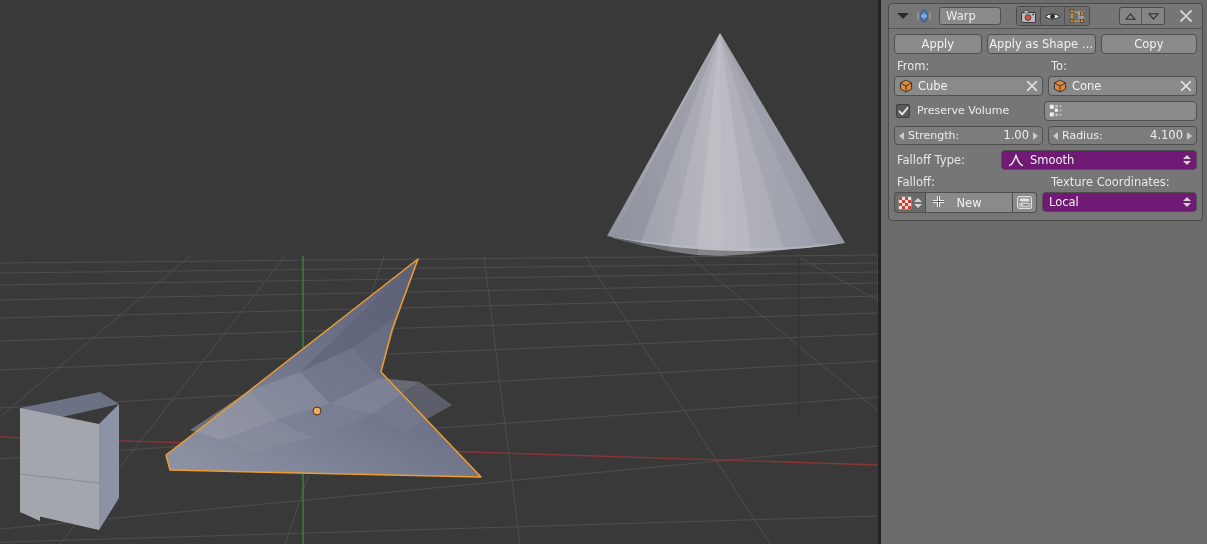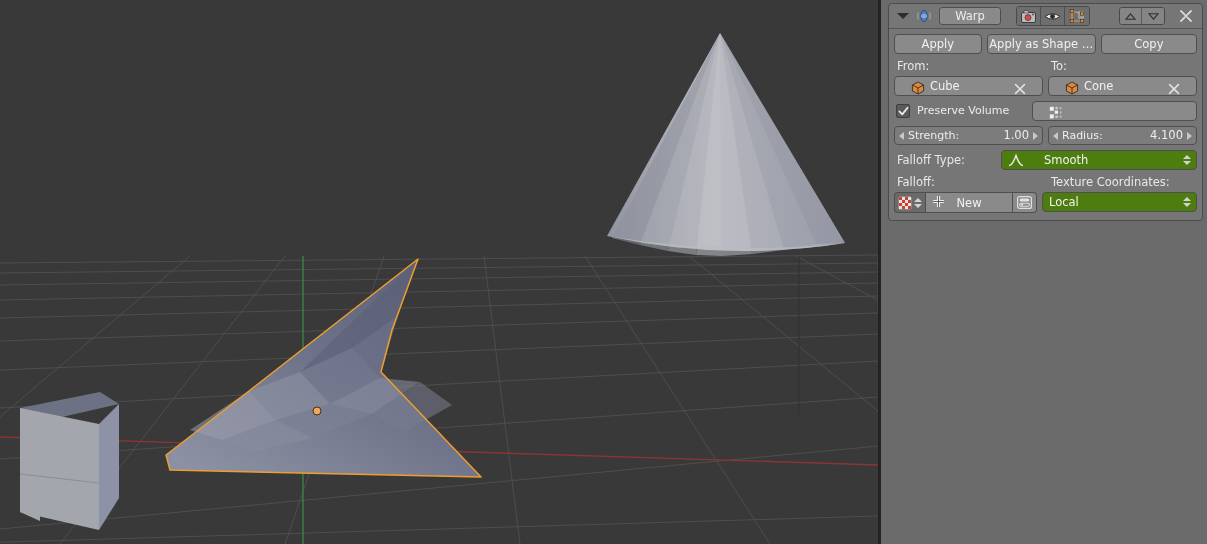--- a/index.html
+++ b/index.html
@@ -69,21 +69,21 @@
   .name-field {
     background: #8a8a8a;
     border: 1px solid #4f4f4f;
     border-radius: 3px;
     height: 18px;
     width: 62px;
     color: #ececec;
     font-size: 11.5px;
     line-height: 16px;
     padding: 0 6px;
-    text-align: center;
+    text-align: left;
   }
   .toggle-group {
     display: flex;
     margin-left: 10px;
     border: 1px solid #4a4a4a;
     border-radius: 3px;
     overflow: hidden;
     height: 20px;
   }
   .tgl {
@@ -139,26 +139,26 @@
   .lbl {
     color: #e8e8e8;
     font-size: 11.5px;
     line-height: 15px;
     padding-left: 3px;
     height: 16px;
   }
 
   .field {
     display: flex;
-    align-items: flex-end;
+    align-items: center;
     background: #8a8a8a;
     border: 1px solid #4f4f4f;
     border-radius: 4px;
     height: 20px;
-    padding: 0 16px;
+    padding: 0 4px;
     gap: 5px;
     cursor: pointer;
   }
   .field .fname {
     color: #f2f2f2;
     font-size: 11.5px;
     line-height: 18px;
     flex: 1 1 auto;
     overflow: hidden;
     white-space: nowrap;
@@ -185,26 +185,26 @@
     cursor: ew-resize;
   }
   .numfield .nlbl { color: #ededed; font-size: 11px; line-height: 17px; flex: 1 1 auto; padding-left: 4px; }
   .numfield .nval { color: #ededed; font-size: 11.5px; line-height: 17px; padding-right: 4px; }
   .tri-l { width:0;height:0;border-top:4px solid transparent;border-bottom:4px solid transparent;border-right:5px solid #c8c8c8; }
   .tri-r { width:0;height:0;border-top:4px solid transparent;border-bottom:4px solid transparent;border-left:5px solid #c8c8c8; }
 
   .dropdown {
     display: flex;
     align-items: center;
-    background: #4d7c0f;
+    background: #701a75;
     border: 1px solid #4f4f4f;
     border-radius: 4px;
     height: 20px;
     padding: 0 4px 0 6px;
-    gap: 20px;
+    gap: 6px;
     cursor: pointer;
   }
   .dropdown .dtext { color: #f2f2f2; font-size: 11.5px; line-height: 18px; flex: 1 1 auto; overflow: hidden; white-space: nowrap; }
   .updown { display: flex; flex-direction: column; gap: 2px; margin-right: 1px; }
   .ud-up { width:0;height:0;border-left:4px solid transparent;border-right:4px solid transparent;border-bottom:4px solid #d2d2d2; }
   .ud-dn { width:0;height:0;border-left:4px solid transparent;border-right:4px solid transparent;border-top:4px solid #d2d2d2; }
 
   .tex-row { display: flex; align-items: stretch; height: 21px; gap: 0; }
   .tex-swatch {
     display: flex; align-items: center;

